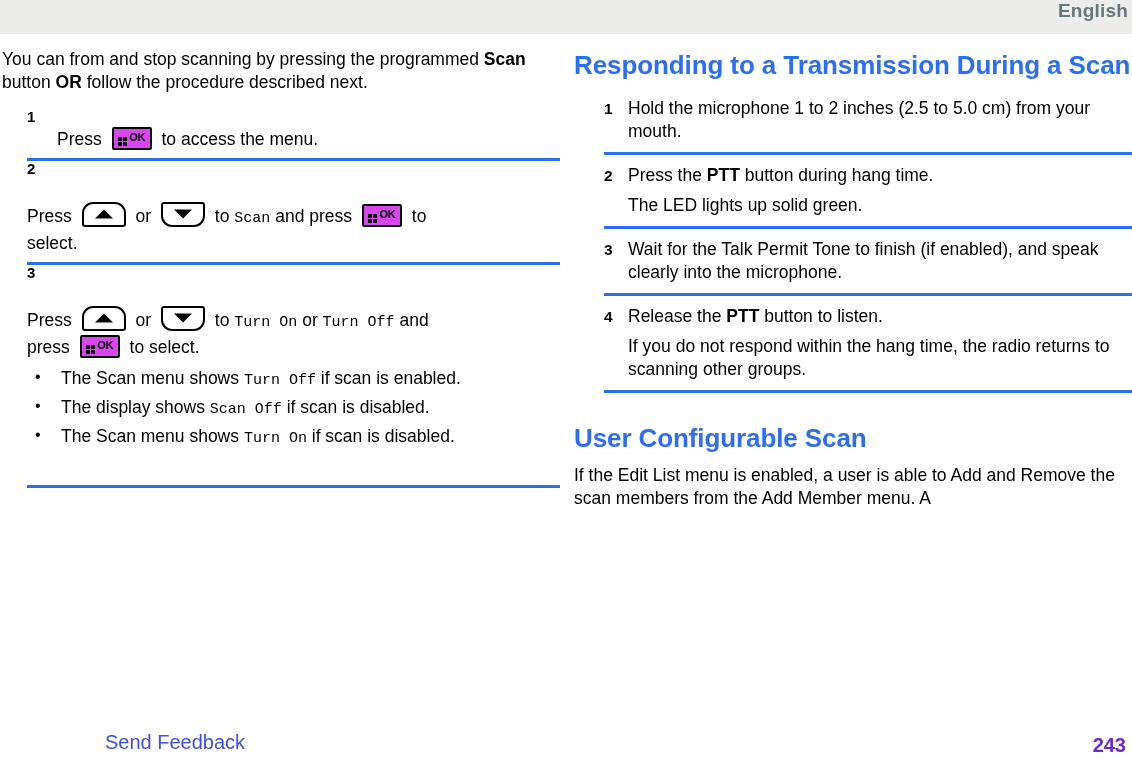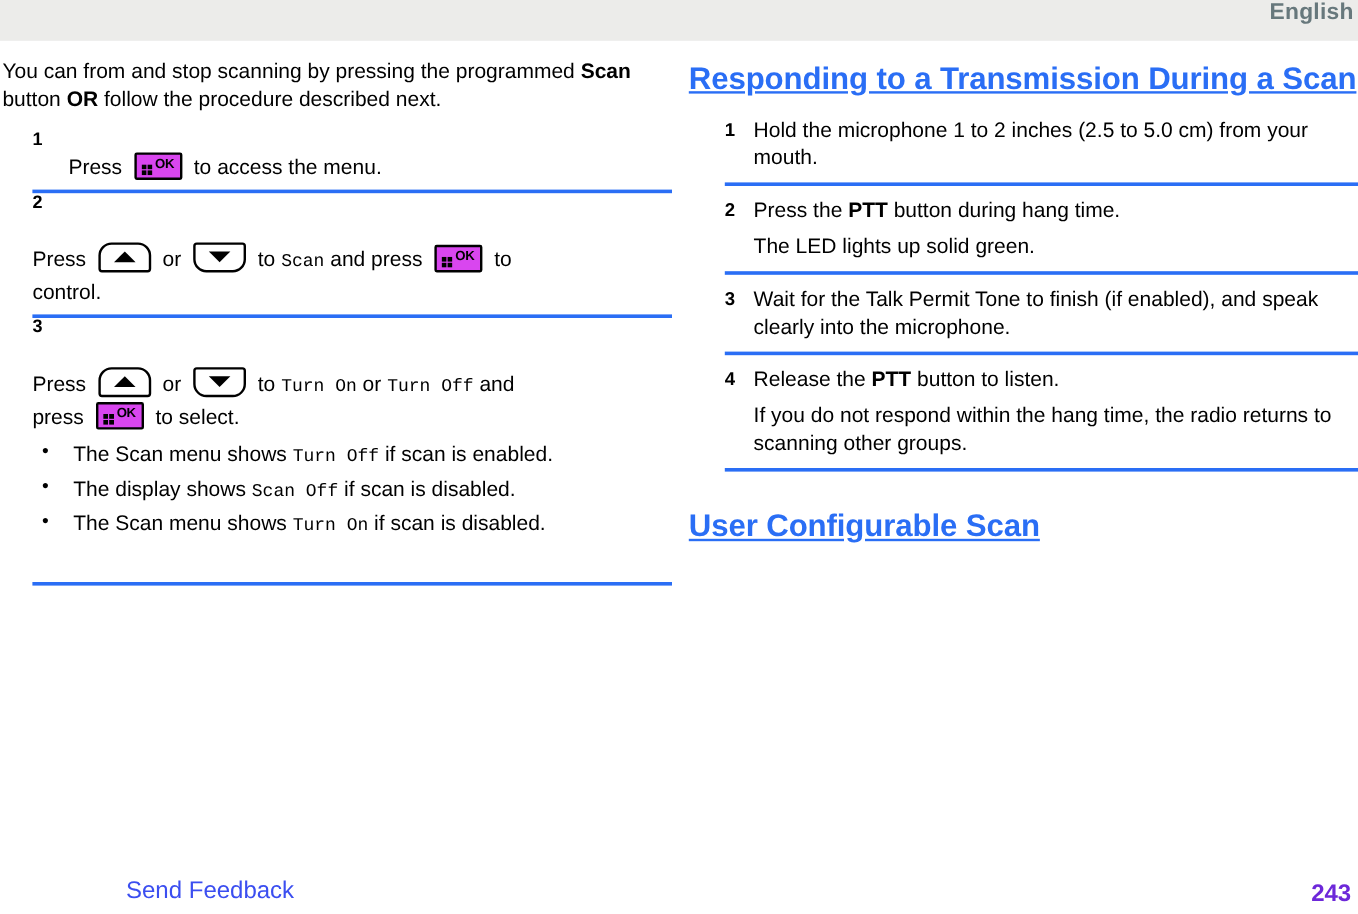--- a/index.html
+++ b/index.html
@@ -60,21 +60,20 @@
   }
   .bold { font-weight: bold; }
 
   h2.section-title {
     color: #2a6ef5;
     font-size: 26px;
     font-weight: bold;
     line-height: 35px;
     margin: 0 0 8px 0;
     letter-spacing: -0.1px;
-    text-decoration: underline;
   }
   h2.section-title.second {
     margin-top: 28px;
   }
 
   
   ol.steps-left {
     list-style: none;
     margin: 16px 0 0 0;
     padding: 0 0 0 25px;
@@ -289,21 +288,21 @@
             <span class="mono">Scan</span>
             <span>and press</span>
             <span class="key key-ok"><span class="grid"><svg width="9" height="9" viewBox="0 0 9 9">
                     <rect x="0" y="0" width="4" height="4" fill="#000"></rect>
                     <rect x="5" y="0" width="4" height="4" fill="#000"></rect>
                     <rect x="0" y="5" width="4" height="4" fill="#000"></rect>
                     <rect x="5" y="5" width="4" height="4" fill="#000"></rect>
                   </svg></span><span class="ok-text">OK</span></span>
             <span>to</span>
           </span>
-          <span class="line">control.</span>
+          <span class="line">select.</span>
         </span>
       </li>
 
       <li class="no-rule">
         <span class="step-num-left">3</span>
         <span class="step-body-left">
           <span class="line">
             <span>Press</span>
             <span class="key key-arrow up"><span class="tri"></span></span>
             <span>or</span>
@@ -370,19 +369,20 @@
         <span class="step-num-right">4</span>
         <span class="step-body-right">
           <span>Release the </span><span class="bold">PTT</span><span> button to listen.</span>
           <span class="sub">If you do not respond within the hang time, the radio returns to scanning other groups.</span>
         </span>
       </li>
     </ol>
 
     <h2 class="section-title second">User Configurable Scan</h2>
 
+    <p class="body-text">If the Edit List menu is enabled, a user is able to Add and Remove the scan members from the Add Member menu. A</p>
   </div>
 </div>
 
 <div class="page-footer">
   <a href="#" class="send-feedback">Send Feedback</a>
   <span class="page-number">243</span>
 </div>
 
 </body></html>

